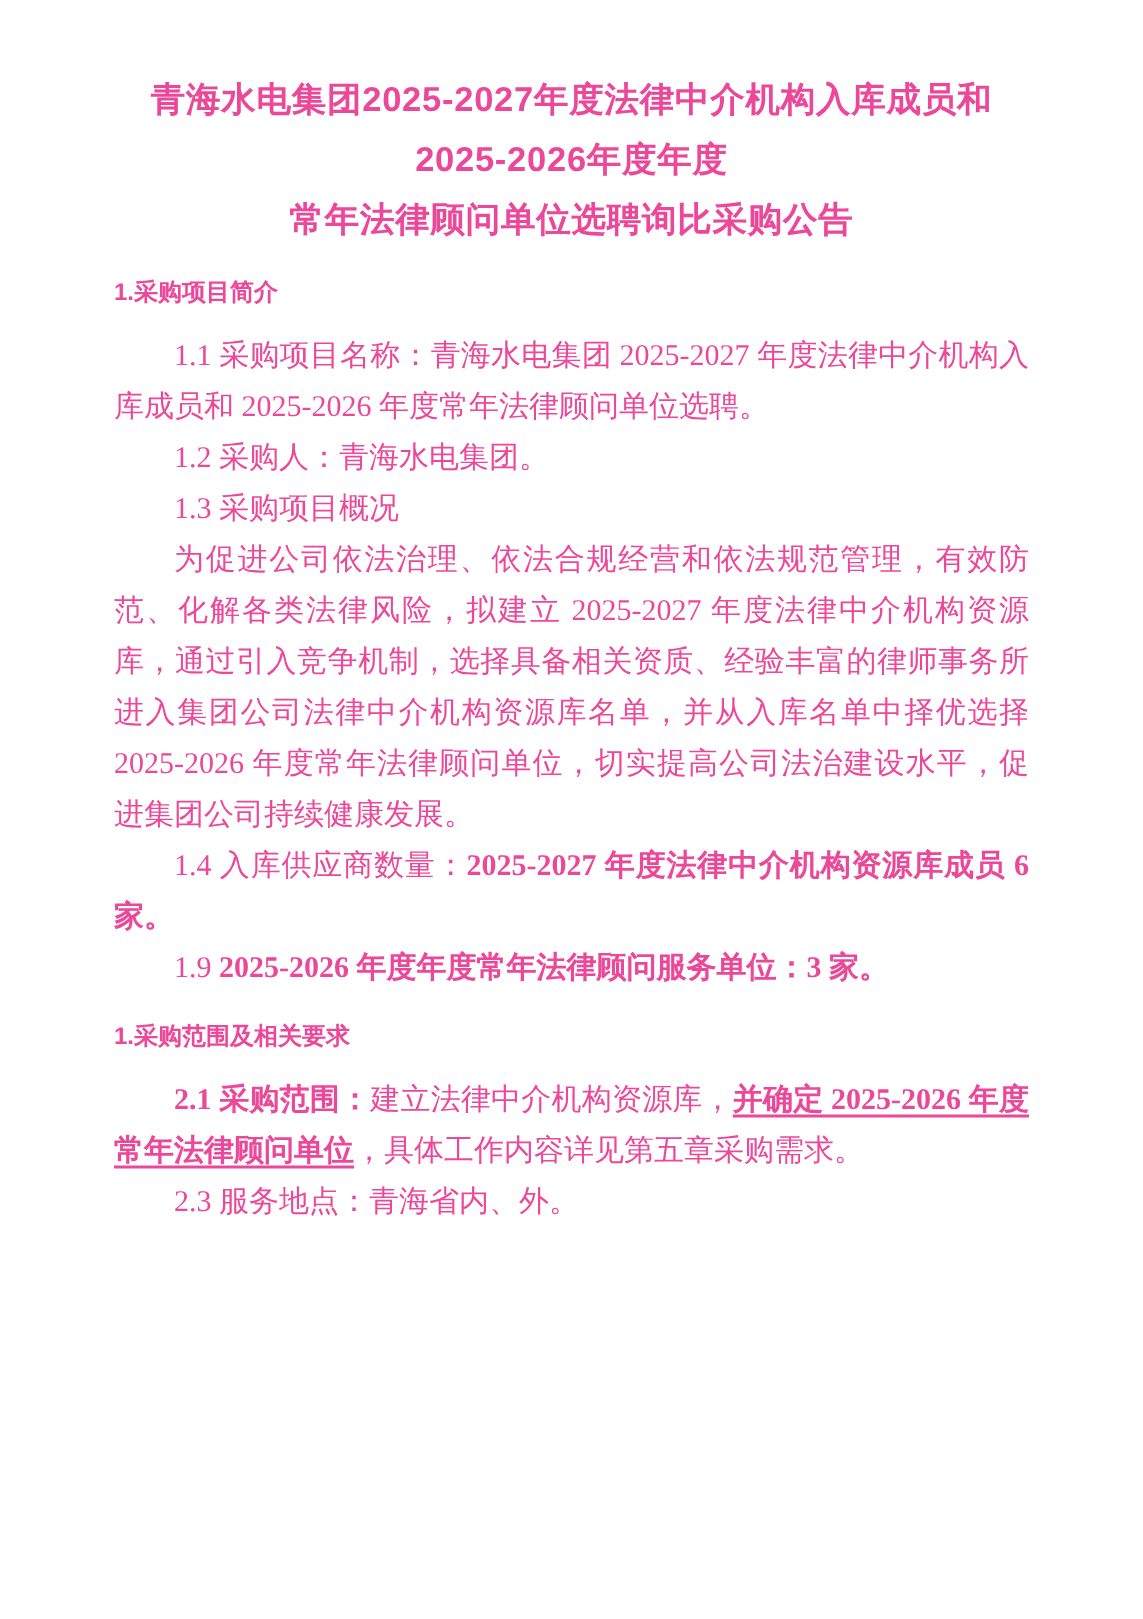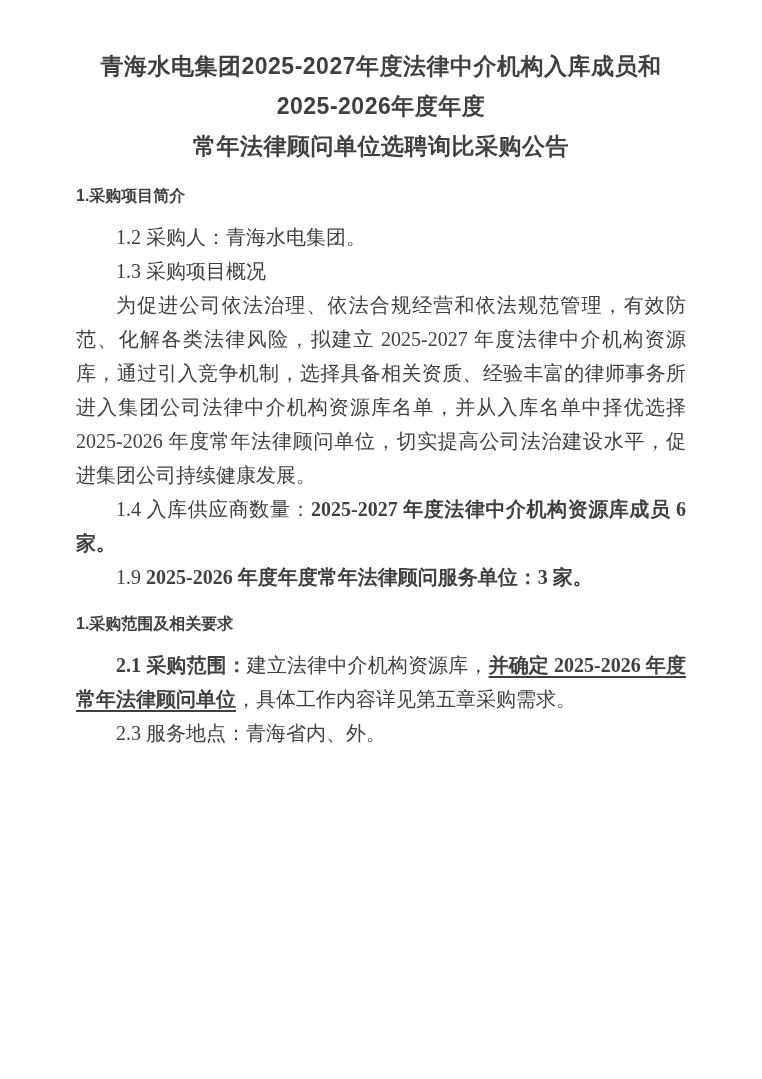--- a/index.html
+++ b/index.html
@@ -11,21 +11,21 @@
     position: relative;
     width: 762px;
     height: 916px;
     margin: 0 auto;
     background: #ffffff;
     box-sizing: border-box;
     padding: 46px 76px 0 76px;
     overflow: hidden;
     font-family: "Liberation Serif", "DejaVu Serif", serif;
     font-size: 20px;
-    color: #404040;
+    color: #ec4899;
   }
   .doc-title {
     font-family: "Liberation Sans", "DejaVu Sans", sans-serif;
     font-weight: bold;
     font-size: 23px;
     line-height: 40px;
     text-align: center;
     letter-spacing: 0.5px;
   }
   .intro {
@@ -60,20 +60,21 @@
 <div class="page">
 
   <div class="doc-title">
     <div>青海水电集团2025-2027年度法律中介机构入库成员和2025-2026年度年度</div>
     <div>常年法律顾问单位选聘询比采购公告</div>
   </div>
 
 
   <div class="section-heading">1.采购项目简介</div>
 
+  <p class="body-par">1.1 采购项目名称：青海水电集团 2025-2027 年度法律中介机构入库成员和 2025-2026 年度常年法律顾问单位选聘。</p>
 
   <p class="body-par">1.2 采购人：青海水电集团。</p>
 
   <p class="body-par subheading-bold">1.3 采购项目概况</p>
 
   <p class="body-par">为促进公司依法治理、依法合规经营和依法规范管理，有效防范、化解各类法律风险，拟建立 2025-2027 年度法律中介机构资源库，通过引入竞争机制，选择具备相关资质、经验丰富的律师事务所进入集团公司法律中介机构资源库名单，并从入库名单中择优选择 2025-2026 年度常年法律顾问单位，切实提高公司法治建设水平，促进集团公司持续健康发展。</p>
 
   <p class="body-par"><span>1.4 入库供应商数量：</span><span class="bold-run">2025-2027 年度法律中介机构资源库成员 6 家。</span></p>
 
   <p class="body-par"><span>1.9 </span><span class="bold-run">2025-2026 年度年度常年法律顾问服务单位：3 家。</span></p>

